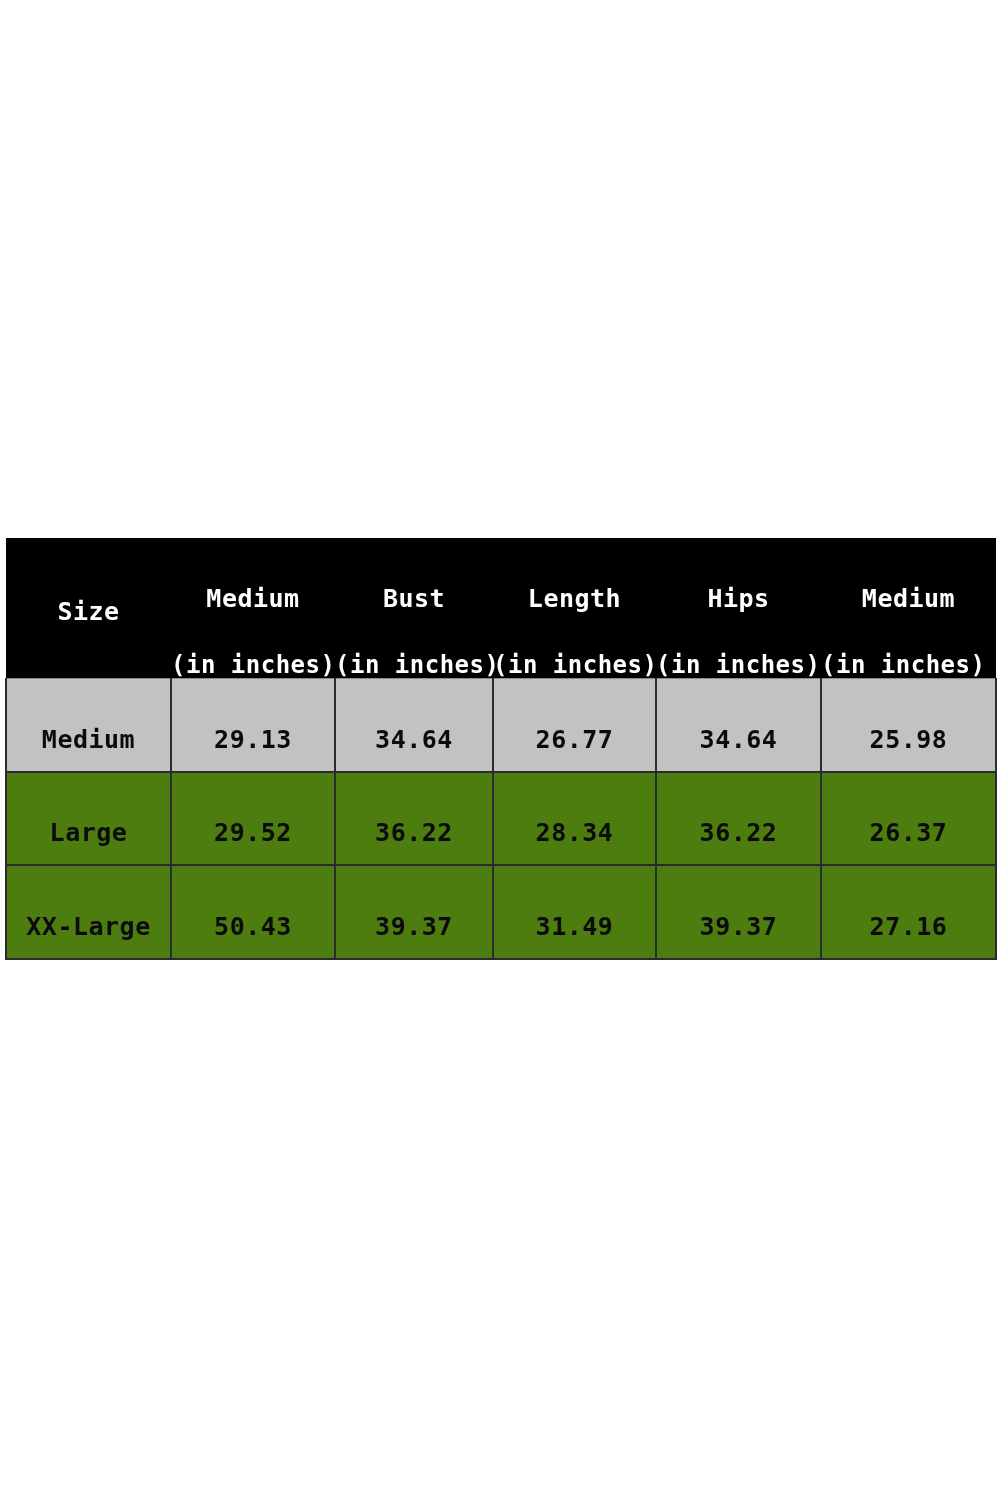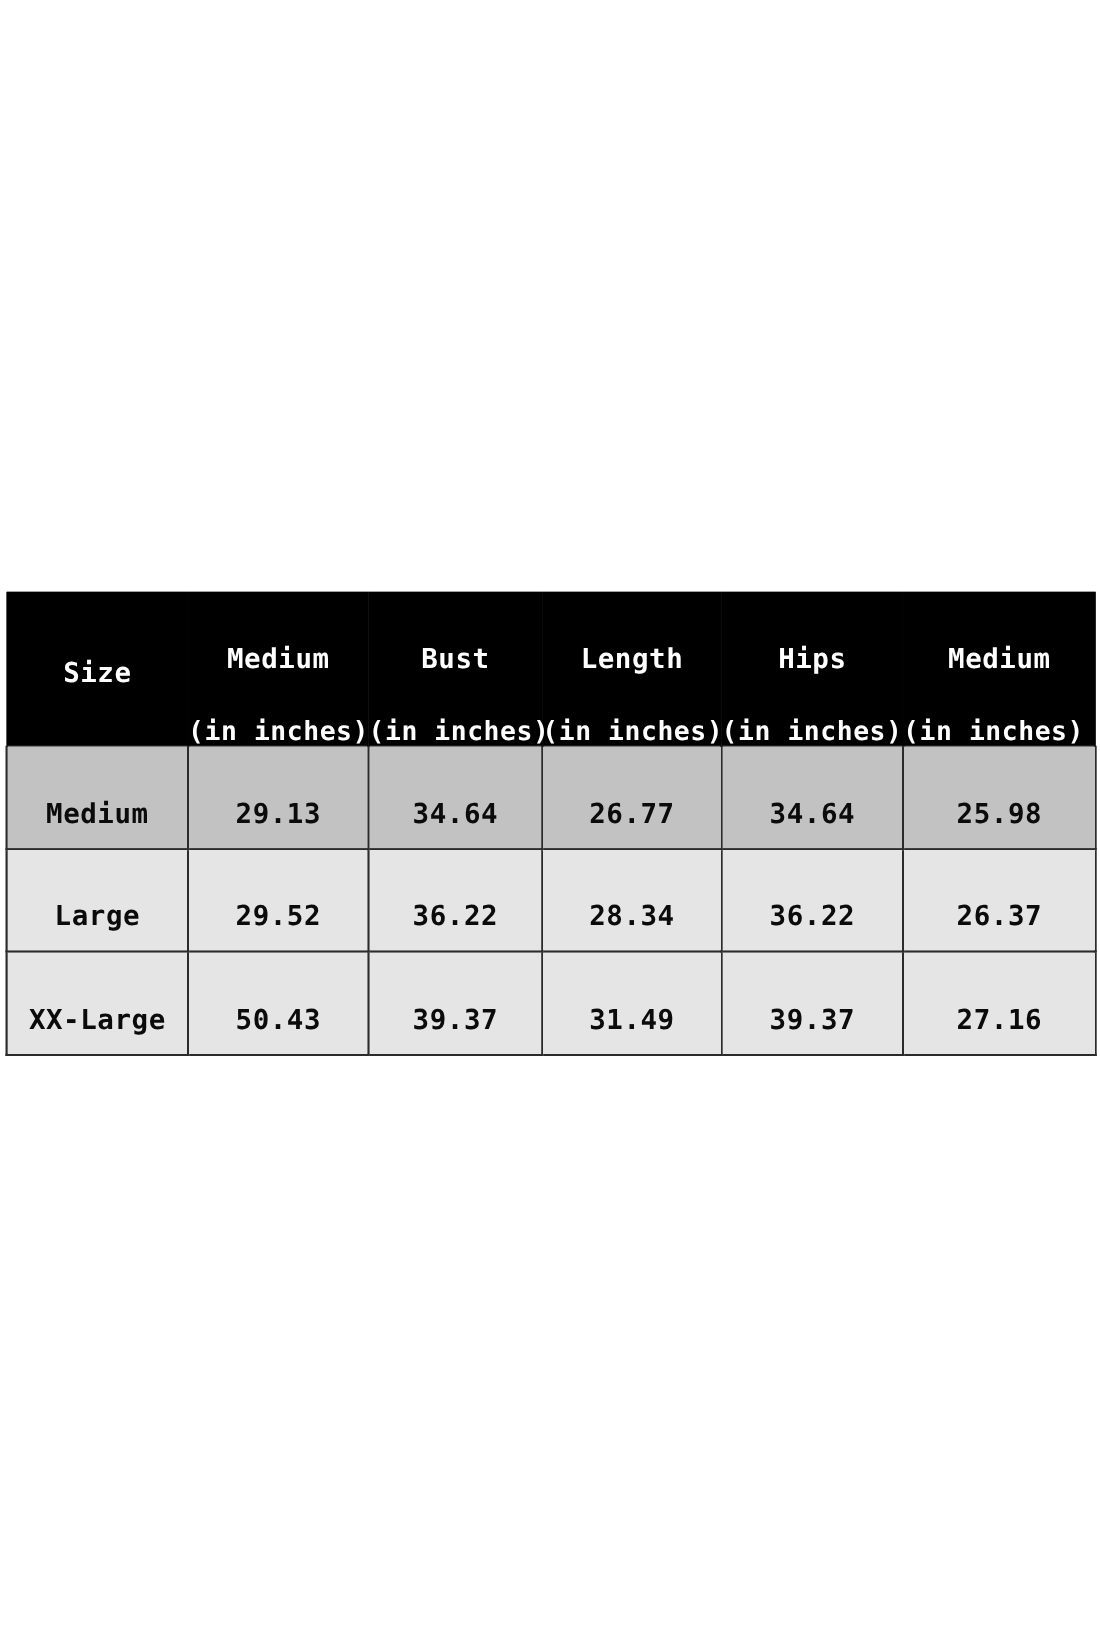--- a/index.html
+++ b/index.html
@@ -89,21 +89,21 @@
   }
 
   
   tbody tr {
     height: 70px;
   }
   tbody tr.shade td {
     background: #c2c2c2;
   }
   tbody tr.plain td {
-    background: #e5e5e5;
+    background: #4d7c0f;
   }
   tbody td {
     border: 2px solid #2b2b2b;
     padding: 0;
     margin: 0;
     color: #0b0b0b;
     font-size: 25px;
     font-weight: bold;
     text-align: center;
     vertical-align: bottom;

